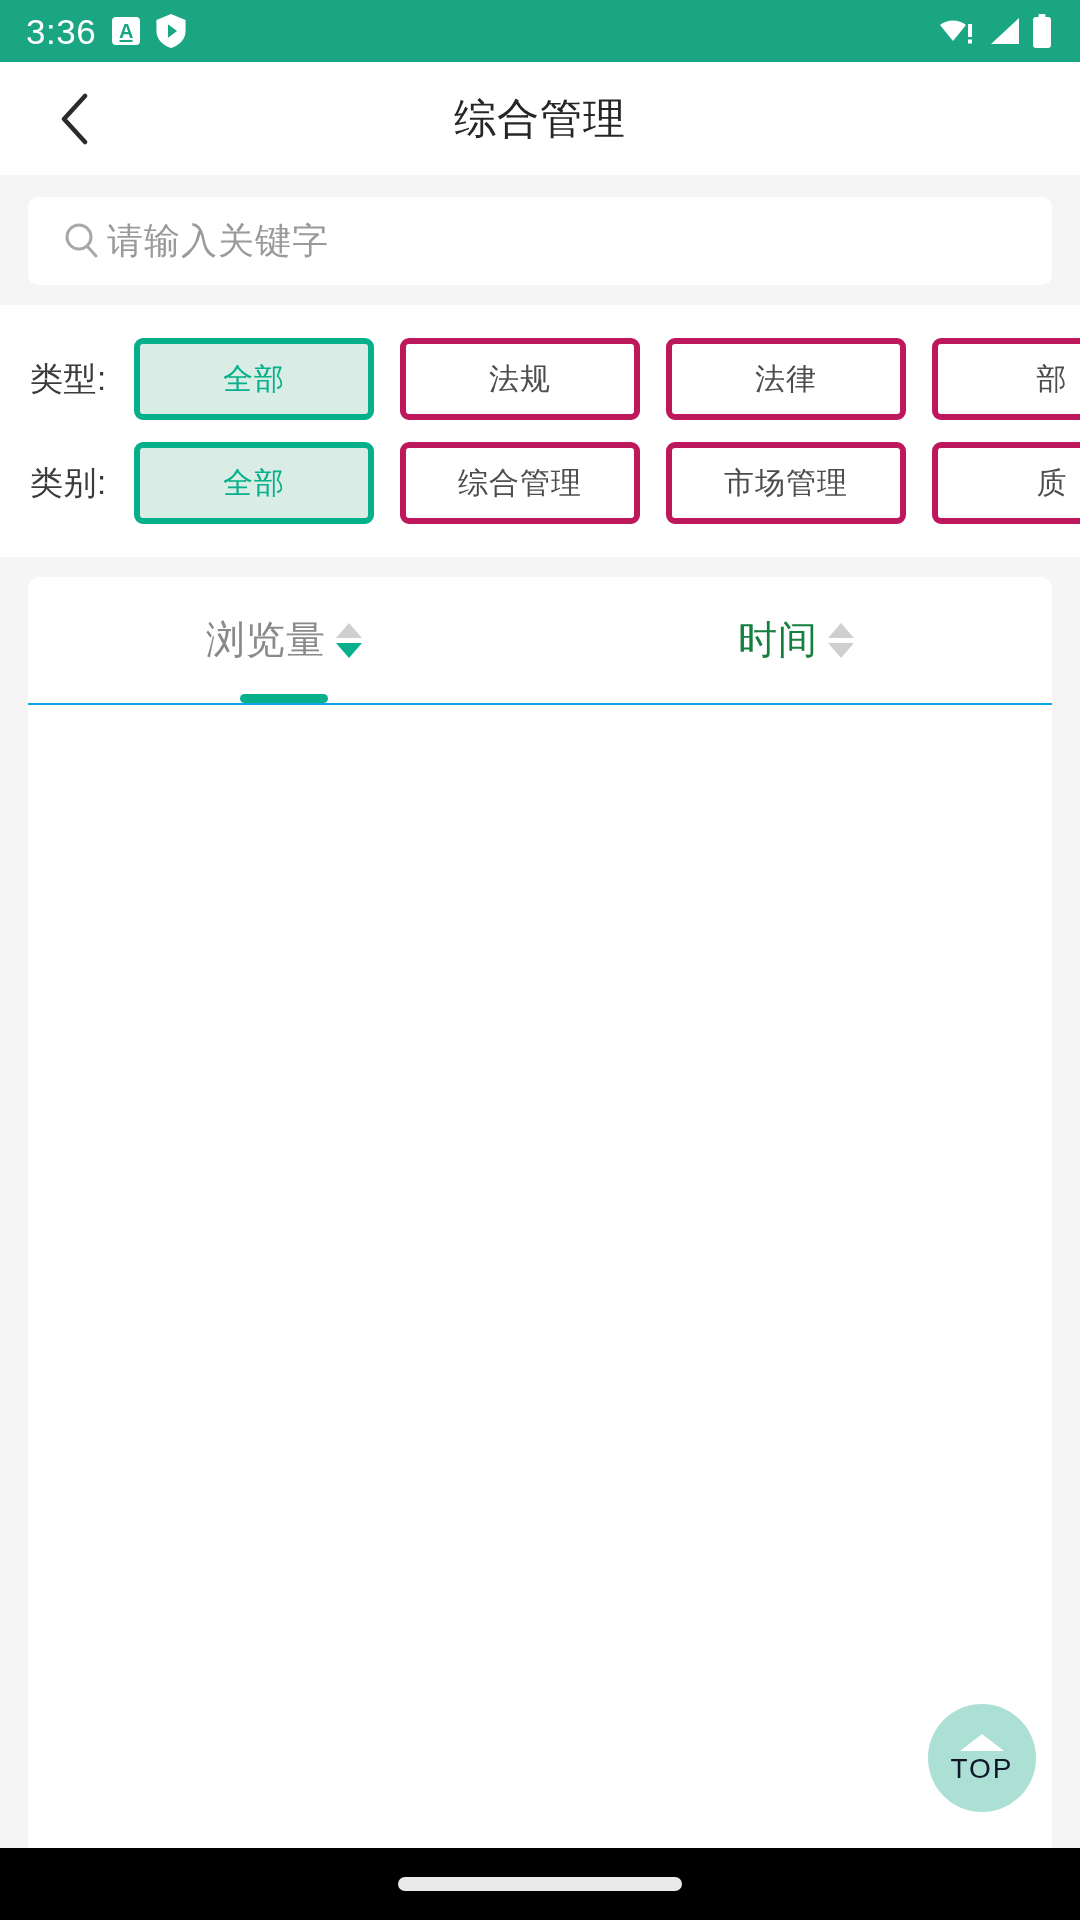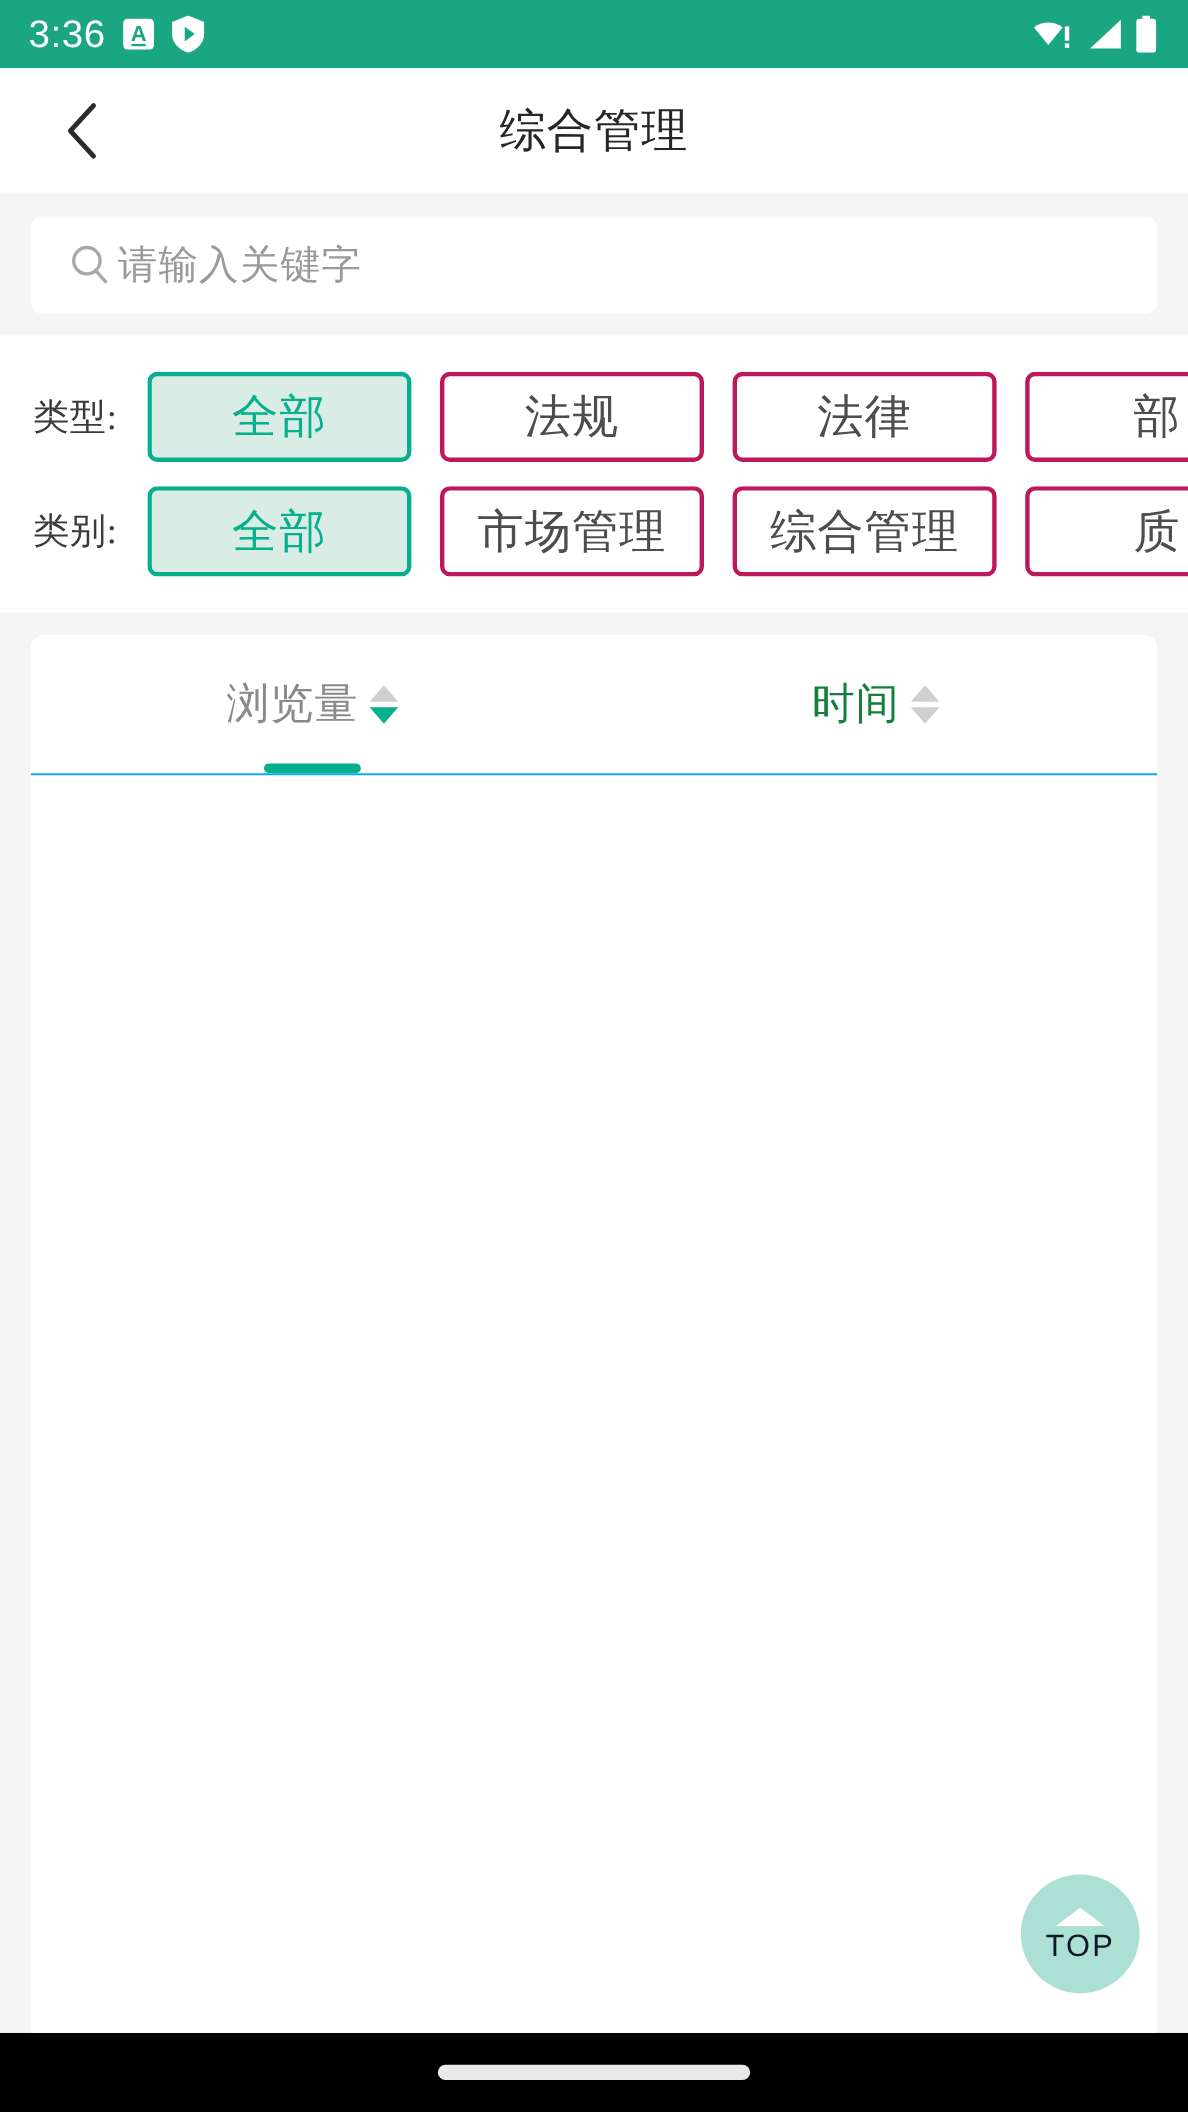--- a/index.html
+++ b/index.html
@@ -130,45 +130,44 @@
     background: #ffffff;
     padding: 22px 0 22px 0;
     flex: 0 0 auto;
   }
   .filter-row {
     display: flex;
     align-items: center;
     padding-left: 30px;
     overflow: hidden;
     height: 104px;
-    font-family: Liberation Serif, serif;
   }
   .filter-label {
     font-size: 33px;
     color: #3b3b3b;
     flex: 0 0 auto;
     width: 104px;
     letter-spacing: 0.5px;
   }
   .chips {
     display: flex;
     gap: 26px;
     flex: 1 1 auto;
     overflow: hidden;
     padding-right: 0;
   }
   .chip {
     flex: 0 0 auto;
     min-width: 240px;
     height: 82px;
-    border: 4px solid #be185d;
+    border: 6px solid #be185d;
     border-radius: 9px;
     background: #ffffff;
     color: #4d4d4d;
-    font-size: 42px;
+    font-size: 30px;
     display: flex;
     align-items: center;
     justify-content: center;
     letter-spacing: 1px;
     cursor: pointer;
     padding: 0 20px;
   }
   .chip.selected {
     border-color: #06b08a;
     background: #d9ece6;
@@ -364,22 +363,22 @@
         <div class="chip">法规</div>
         <div class="chip">法律</div>
         <div class="chip">部</div>
       </div>
     </div>
 
     <div class="filter-row">
       <span class="filter-label">类别:</span>
       <div class="chips">
         <div class="chip selected">全部</div>
+        <div class="chip">综合管理</div>
         <div class="chip">市场管理</div>
-        <div class="chip">综合管理</div>
         <div class="chip">质</div>
       </div>
     </div>
 
   </div>
 
   <div class="content-wrap">
     <div class="content-card">
 
       <div class="sort-tabs">

